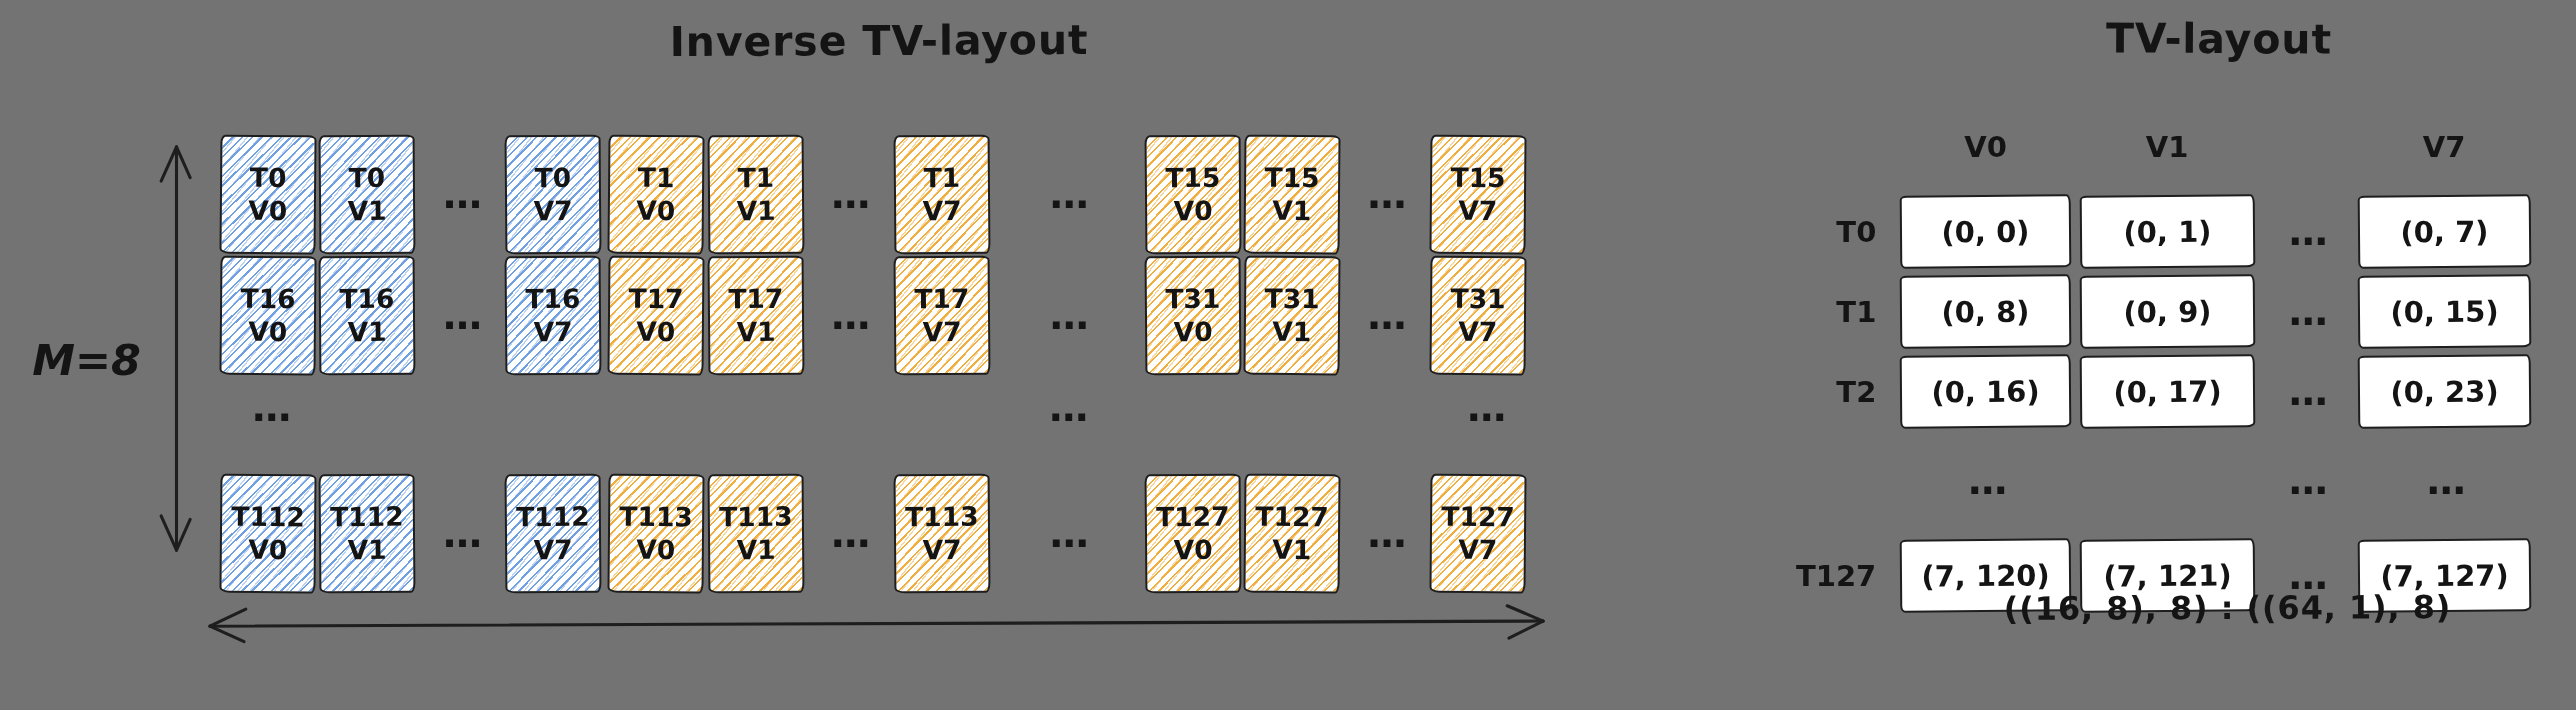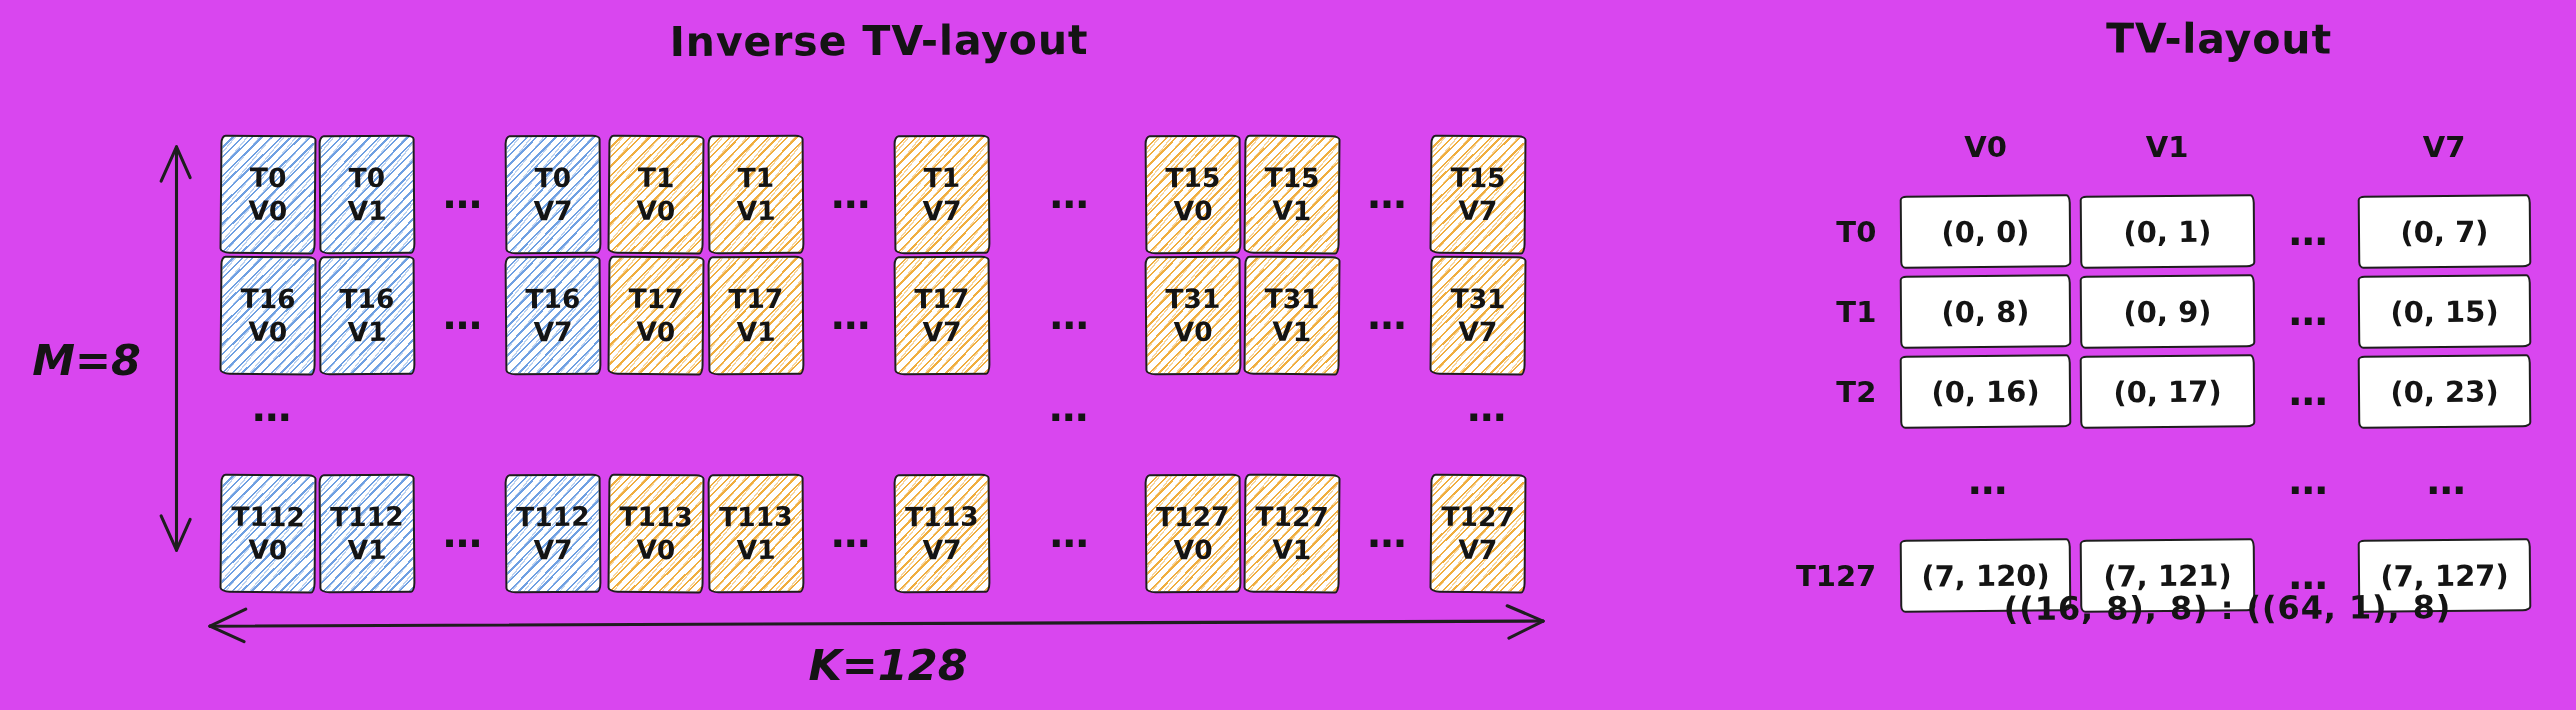--- a/index.html
+++ b/index.html
@@ -1,16 +1,16 @@
 <!DOCTYPE html>
 <html style="font-size:13.7px"><head>
 <meta charset="utf-8">
 <style>
   html,body{margin:0;padding:0;background:#ffffff;}
-  .page{position:relative;width:2576px;height:710px;background:#d946ef;overflow:hidden;
+  .page{position:relative;width:2576px;height:710px;background:#737373;overflow:hidden;
         font-family:"DejaVu Sans",sans-serif;color:#141414;}
 
   .title{position:absolute;text-align:center;font-size:41px;font-weight:700;letter-spacing:0.9px;}
   #left-title{left:563px;top:17px;width:632px;transform:rotate(-0.3deg);}
   #right-title{left:1997px;top:15.4px;width:444px;transform:rotate(0.3deg);}
 
   
   .lgrid{position:absolute;left:220px;top:135px;width:1304px;height:458px;}
   .lrow{position:absolute;left:0;display:flex;height:119px;}
   .lrow.r0{top:0;} .lrow.r1{top:121px;} .lrow.r2{top:339px;}
@@ -247,21 +247,20 @@
     </div>
   </div>
 
   <svg class="arrow" id="k-arrow" width="1357" height="55" viewBox="0 0 1590 64">
     <path d="M14 34 L1576 28"></path>
     <path d="M14 34 L56 14"></path>
       <path d="M14 34 L54 52"></path>
     <path d="M1576 28 L1534 10"></path>
       <path d="M1576 28 L1536 48"></path>
   </svg>
-  <div class="axis-label" id="k-label">K=128</div>
 
   <div class="title" id="right-title">TV-layout</div>
 
   <div class="rtable">
 
     <div class="rrow hdr">
       <div class="rlabel ghost"></div>
       <div class="rsp26"></div>
       <div class="rhead c0">V0</div>
       <div class="rsp10"></div>

